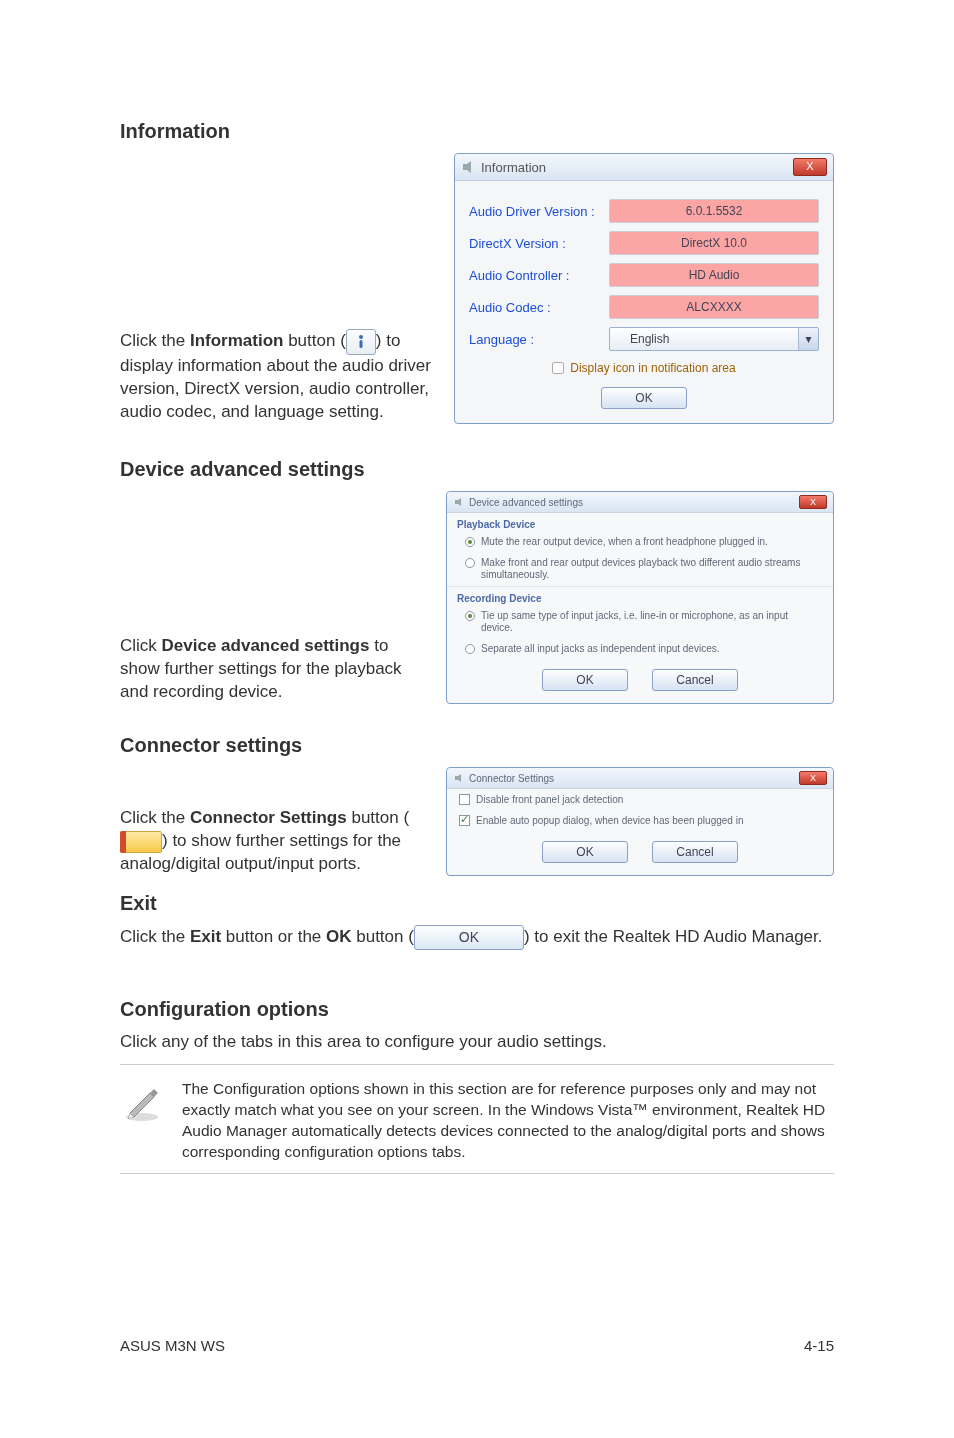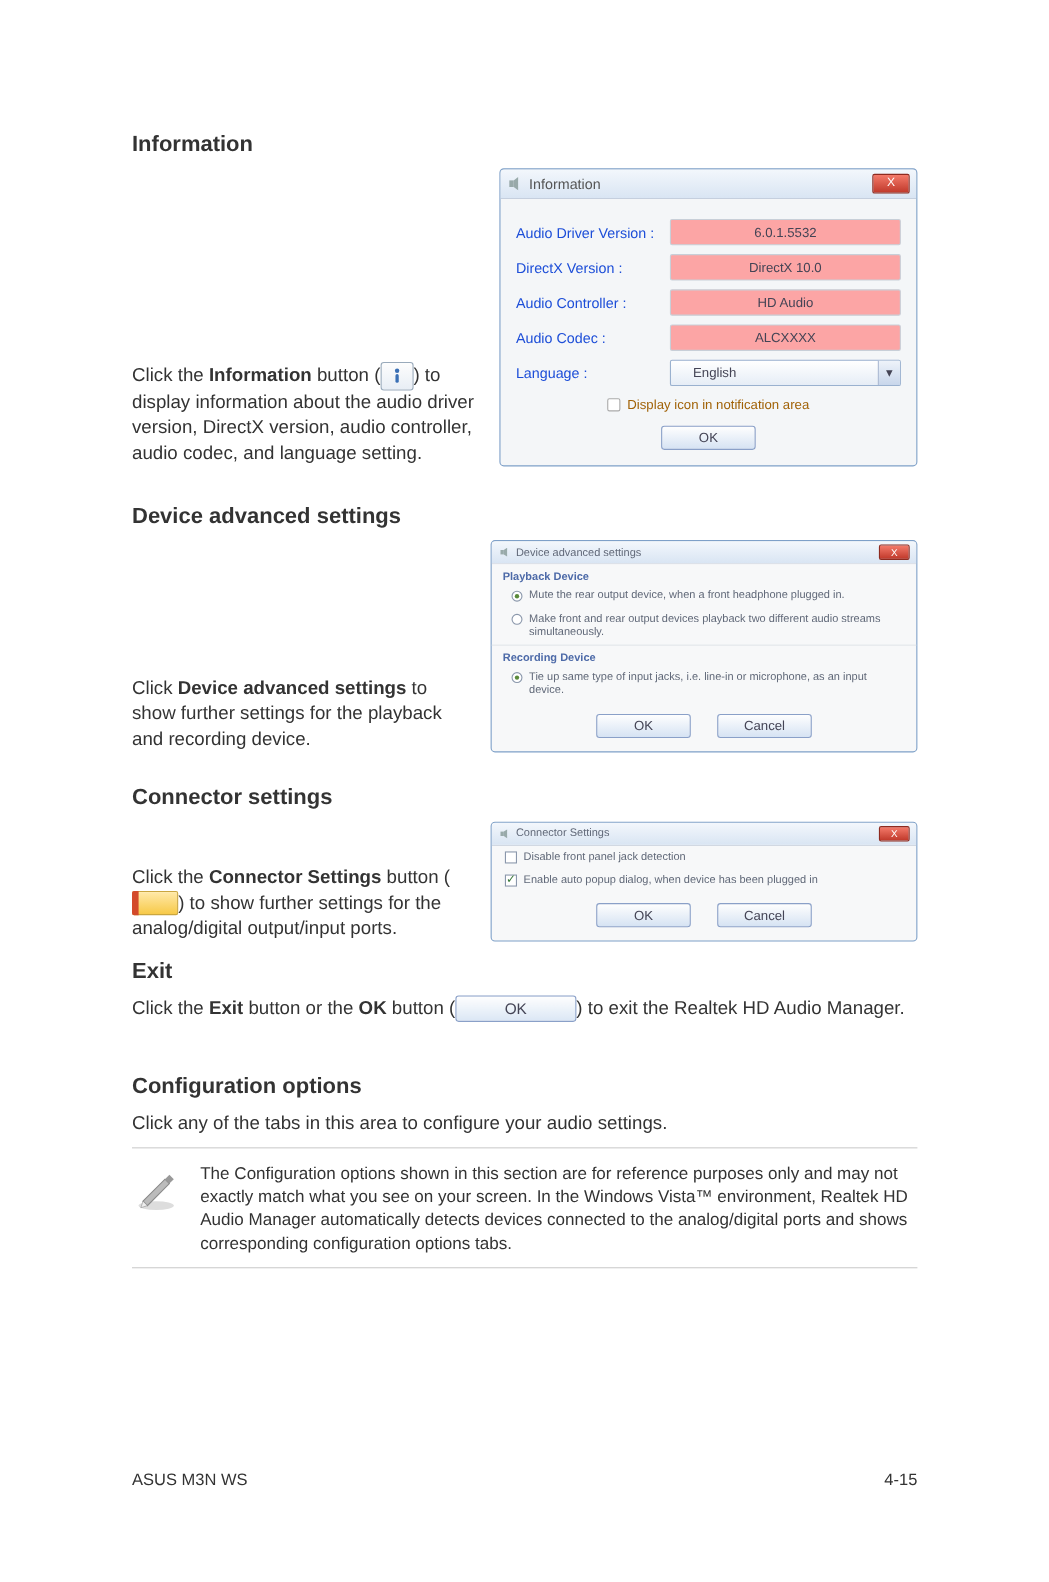--- a/index.html
+++ b/index.html
@@ -263,20 +263,24 @@
     <div class="adv-opt">
         <span class="radio"></span>
         <span>Make front and rear output devices playback two different audio streams simultaneously.</span>
       </div>
     <div class="adv-body"></div>
     <div class="adv-sec-h">Recording Device</div>
     <div class="adv-opt">
         <span class="radio sel"></span>
         <span>Tie up same type of input jacks, i.e. line-in or microphone, as an input device.</span>
       </div>
+    <div class="adv-opt">
+        <span class="radio"></span>
+        <span>Separate all input jacks as independent input devices.</span>
+      </div>
     <div class="adv-btns">
       <div class="btn-small">OK</div>
       <div class="btn-small">Cancel</div>
     </div>
   </div>
 </div>
 
 <div class="section-h">Connector settings</div>
 <div class="row" style="margin-bottom:16px;">
   <div class="col-text body-text">

